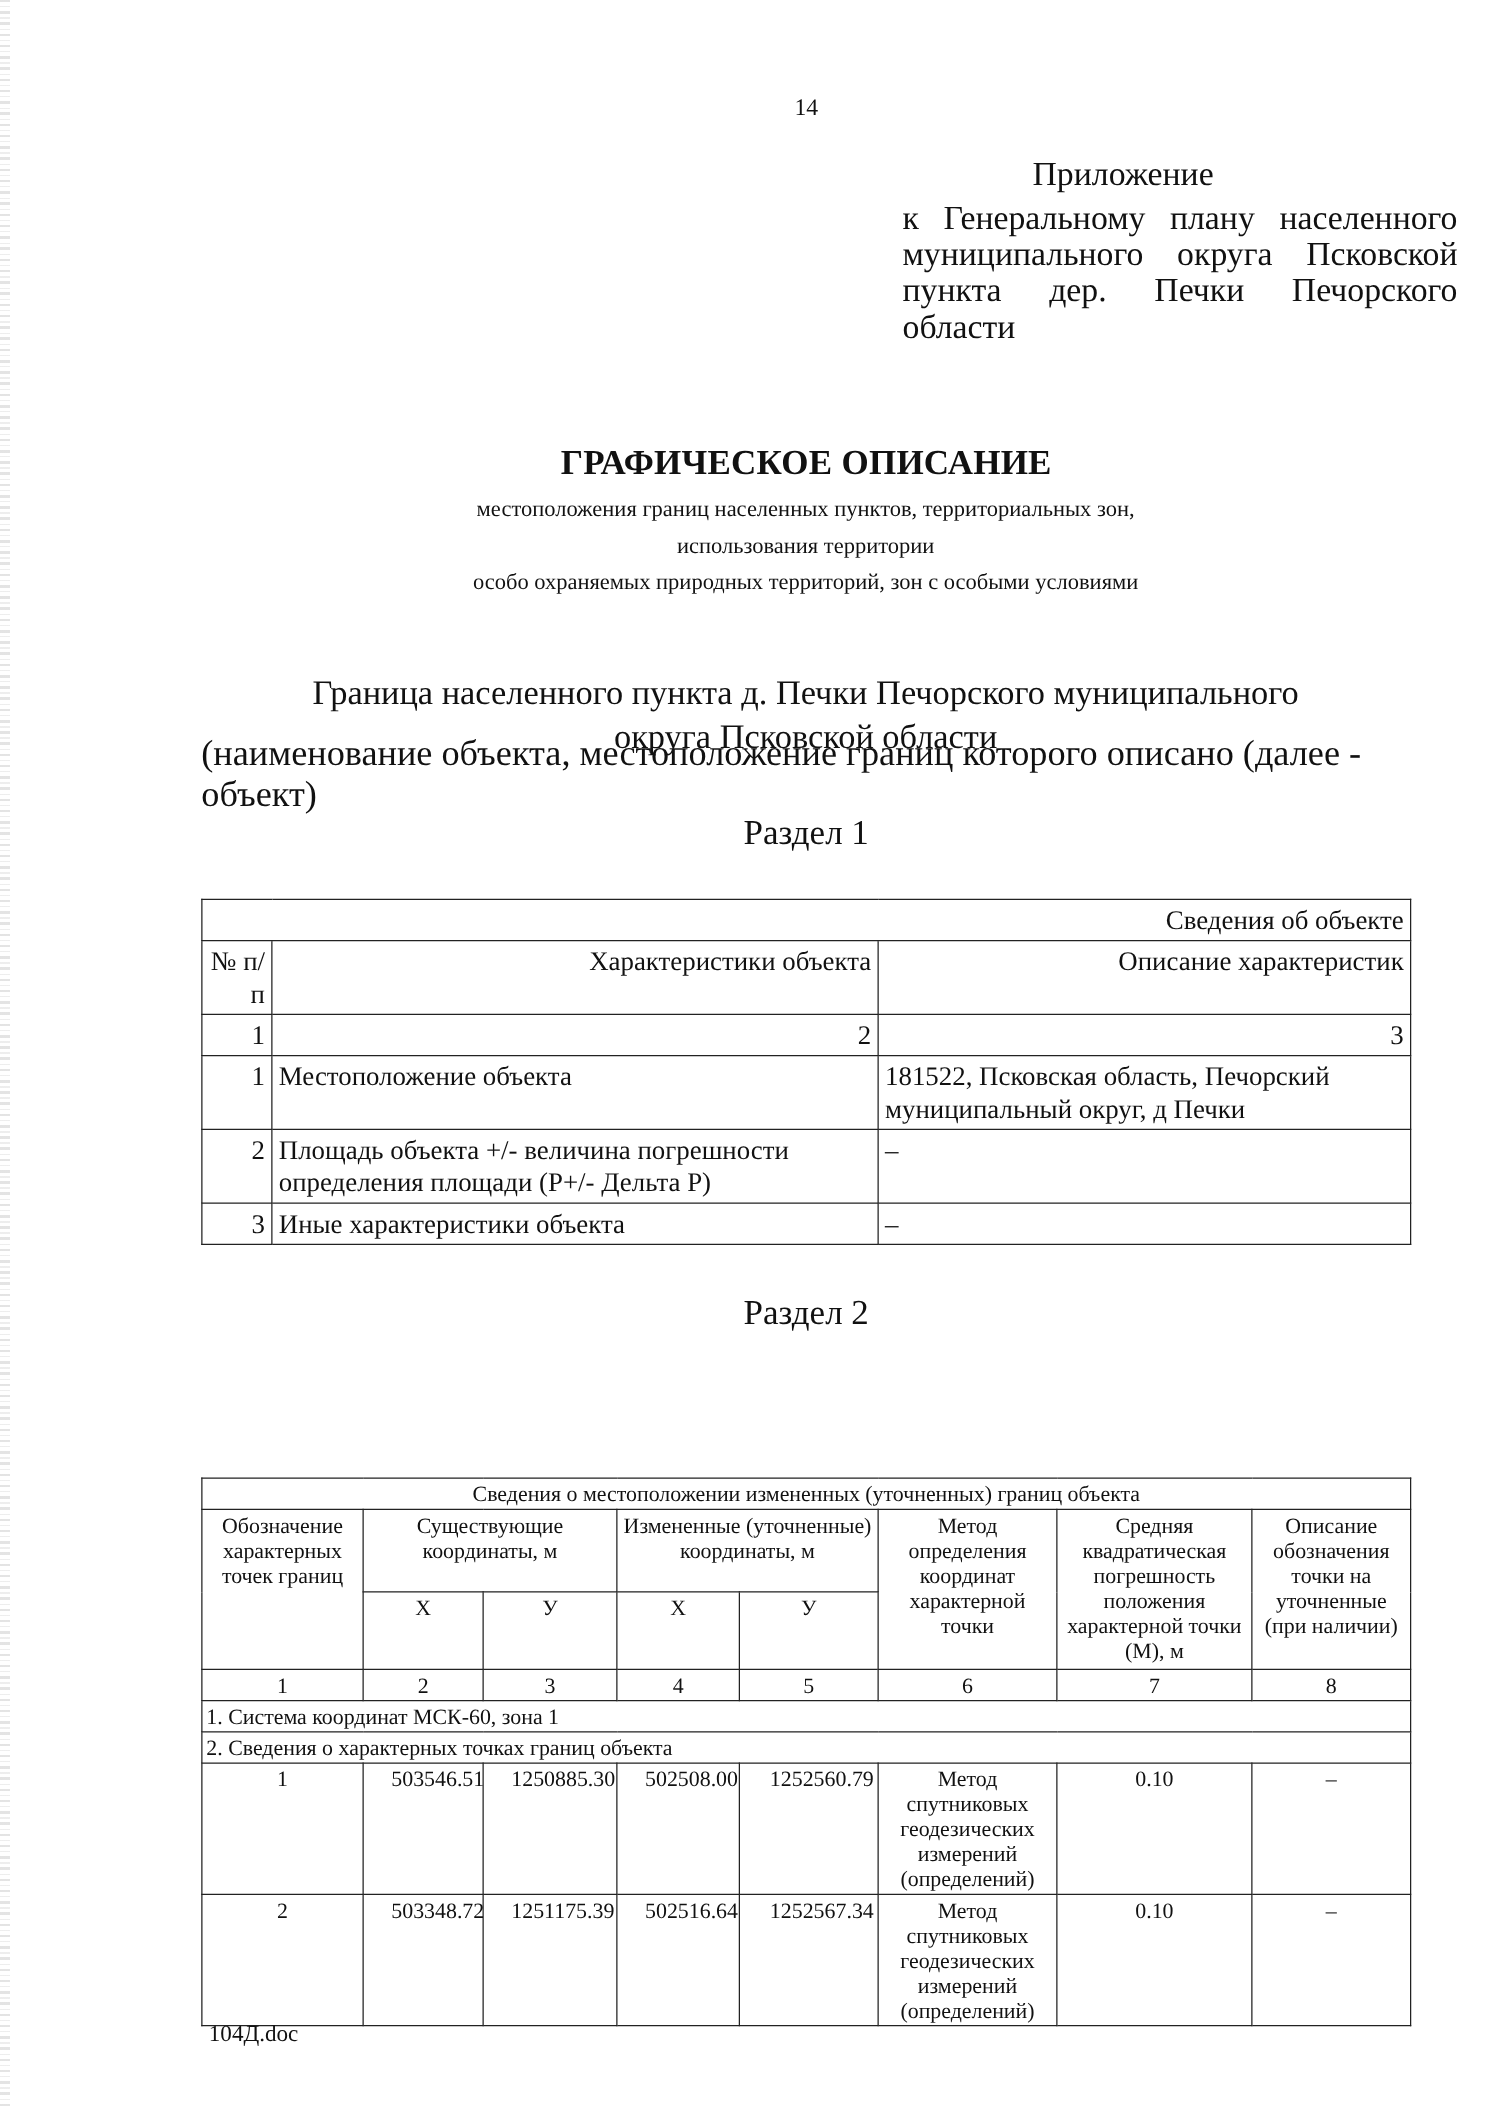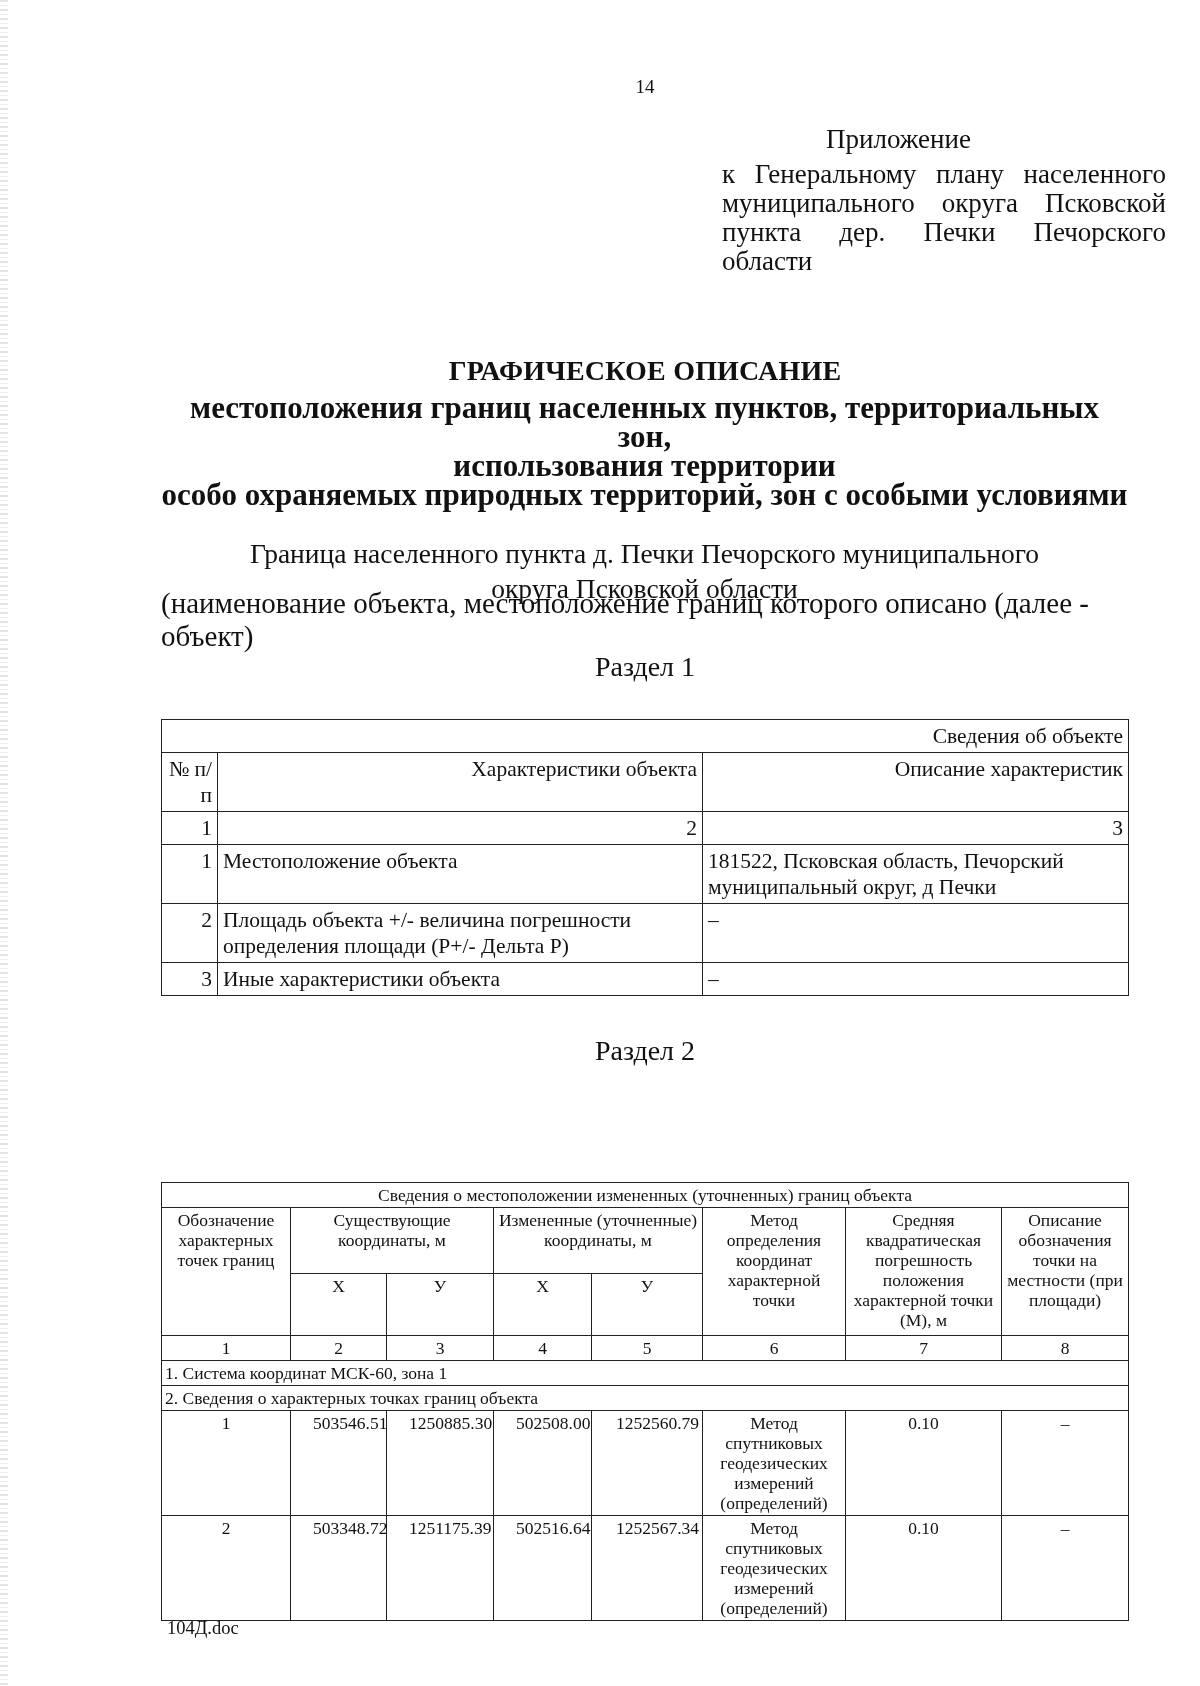--- a/index.html
+++ b/index.html
@@ -14,21 +14,21 @@
   }
   .abs { position: absolute; }
   .page-num { left: 0; width: 1290px; top: 76px; text-align: center; font-size: 19px; }
   .appendix-title { left: 826px; top: 124px; font-size: 27px; }
   .appendix-body {
     left: 680px; top: 160px; width: 444px; font-size: 27px; line-height: 29px;
     text-align: justify; text-align-last: justify; margin-left: 42px;
   }
   .appendix-body .last { text-align-last: left; }
   .main-title { left: 0; width: 1290px; top: 355px; text-align: center; font-size: 28px; font-weight: bold; letter-spacing: .2px; }
-  .sub-title { left: 161px; width: 967px; top: 393px; text-align: center; font-size: 31px; font-weight: bold; line-height: 29px; }
+  .sub-title { left: 161px; width: 967px; top: 393px; text-align: center; font-size: 18px; font-weight: normal; line-height: 29px; }
   .object-name { left: 161px; width: 967px; top: 516px; text-align: center; font-size: 27.5px; line-height: 35px; margin-top: 20px; }
   .object-caption { left: 161px; width: 967px; top: 587px; text-align: left; font-size: 29px; }
   .section1 { left: 0; width: 1290px; top: 651px; text-align: center; font-size: 28px; }
   .section2 { left: 0; width: 1290px; top: 1035px; text-align: center; font-size: 28px; }
 
   table { border-collapse: collapse; position: absolute; table-layout: fixed; }
   td { border: 1.5px solid #222; padding: 0 4px; vertical-align: top; }
 
   .t1 { left: 161px; top: 719px; width: 967px; font-size: 21.5px; line-height: 26px; }
   .t1 td { padding: 3px 5px; }
@@ -125,21 +125,21 @@
   <tbody>
       <tr>
     <td colspan="8" class="c">Сведения о местоположении измененных (уточненных) границ объекта</td>
   </tr>
   <tr style="height:66px">
     <td rowspan="2" class="c">Обозначение характерных точек границ</td>
     <td colspan="2" class="c">Существующие координаты, м</td>
     <td colspan="2" class="c">Измененные (уточненные) координаты, м</td>
     <td rowspan="2" class="c">Метод определения координат характерной точки</td>
     <td rowspan="2" class="c">Средняя квадратическая погрешность положения характерной точки (М), м</td>
-    <td rowspan="2" class="c">Описание обозначения точки на местности (при площади)</td>
+    <td rowspan="2" class="c">Описание обозначения точки на уточненные (при наличии)</td>
   </tr>
   <tr style="height:62px">
     <td class="c">X</td>
     <td class="c">У</td>
     <td class="c">X</td>
     <td class="c">У</td>
   </tr>
   <tr>
     <td class="c">1</td>
     <td class="c">2</td>

